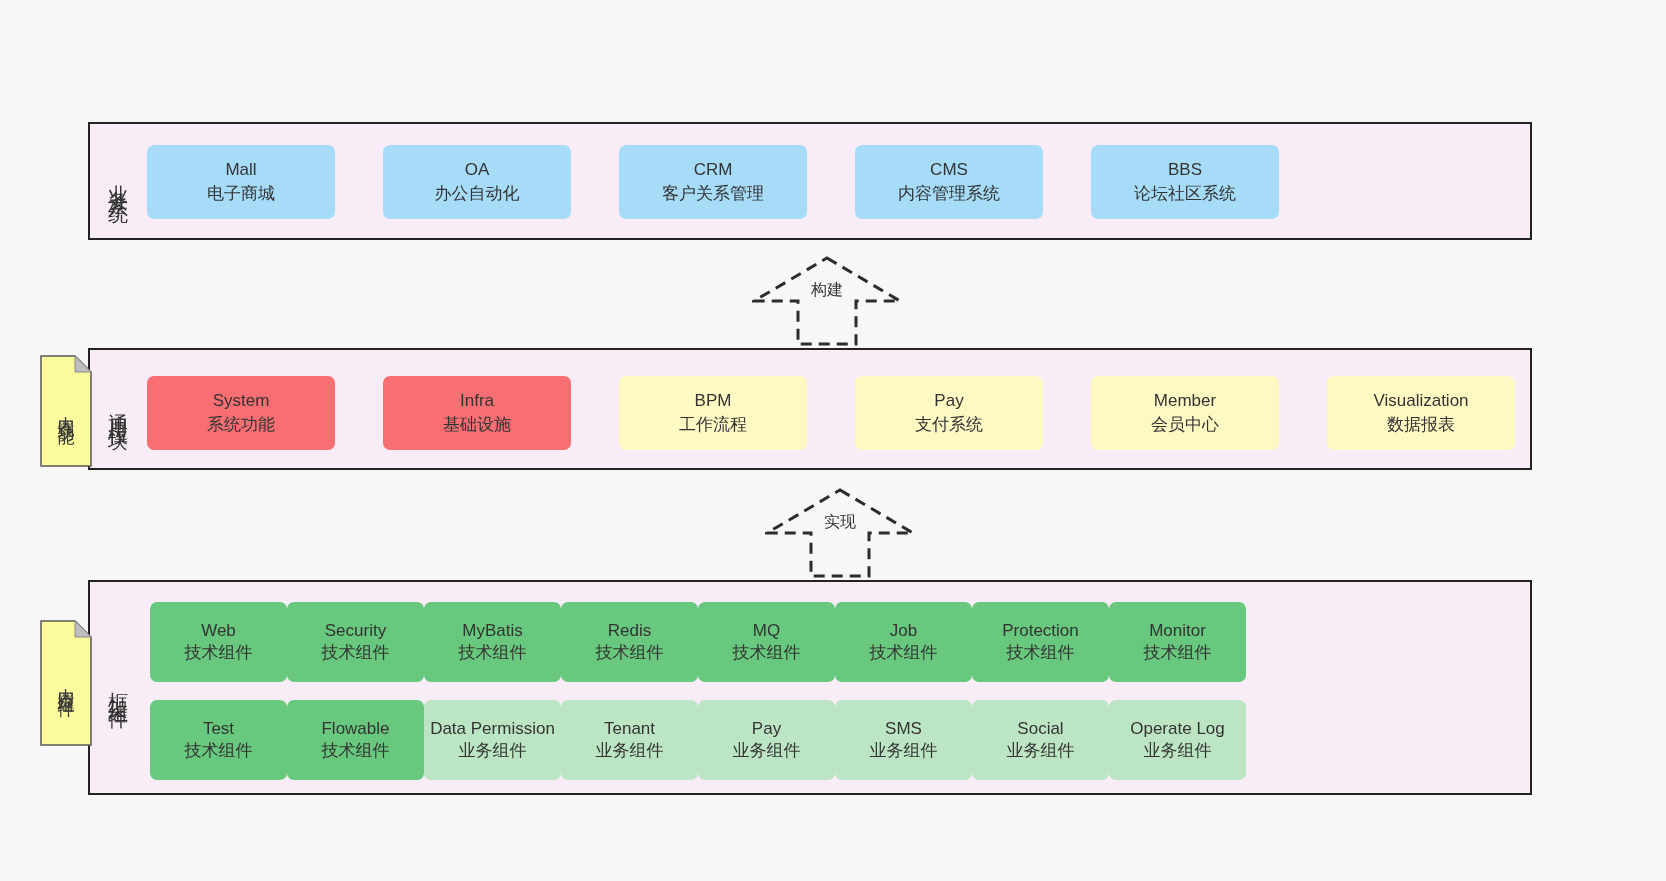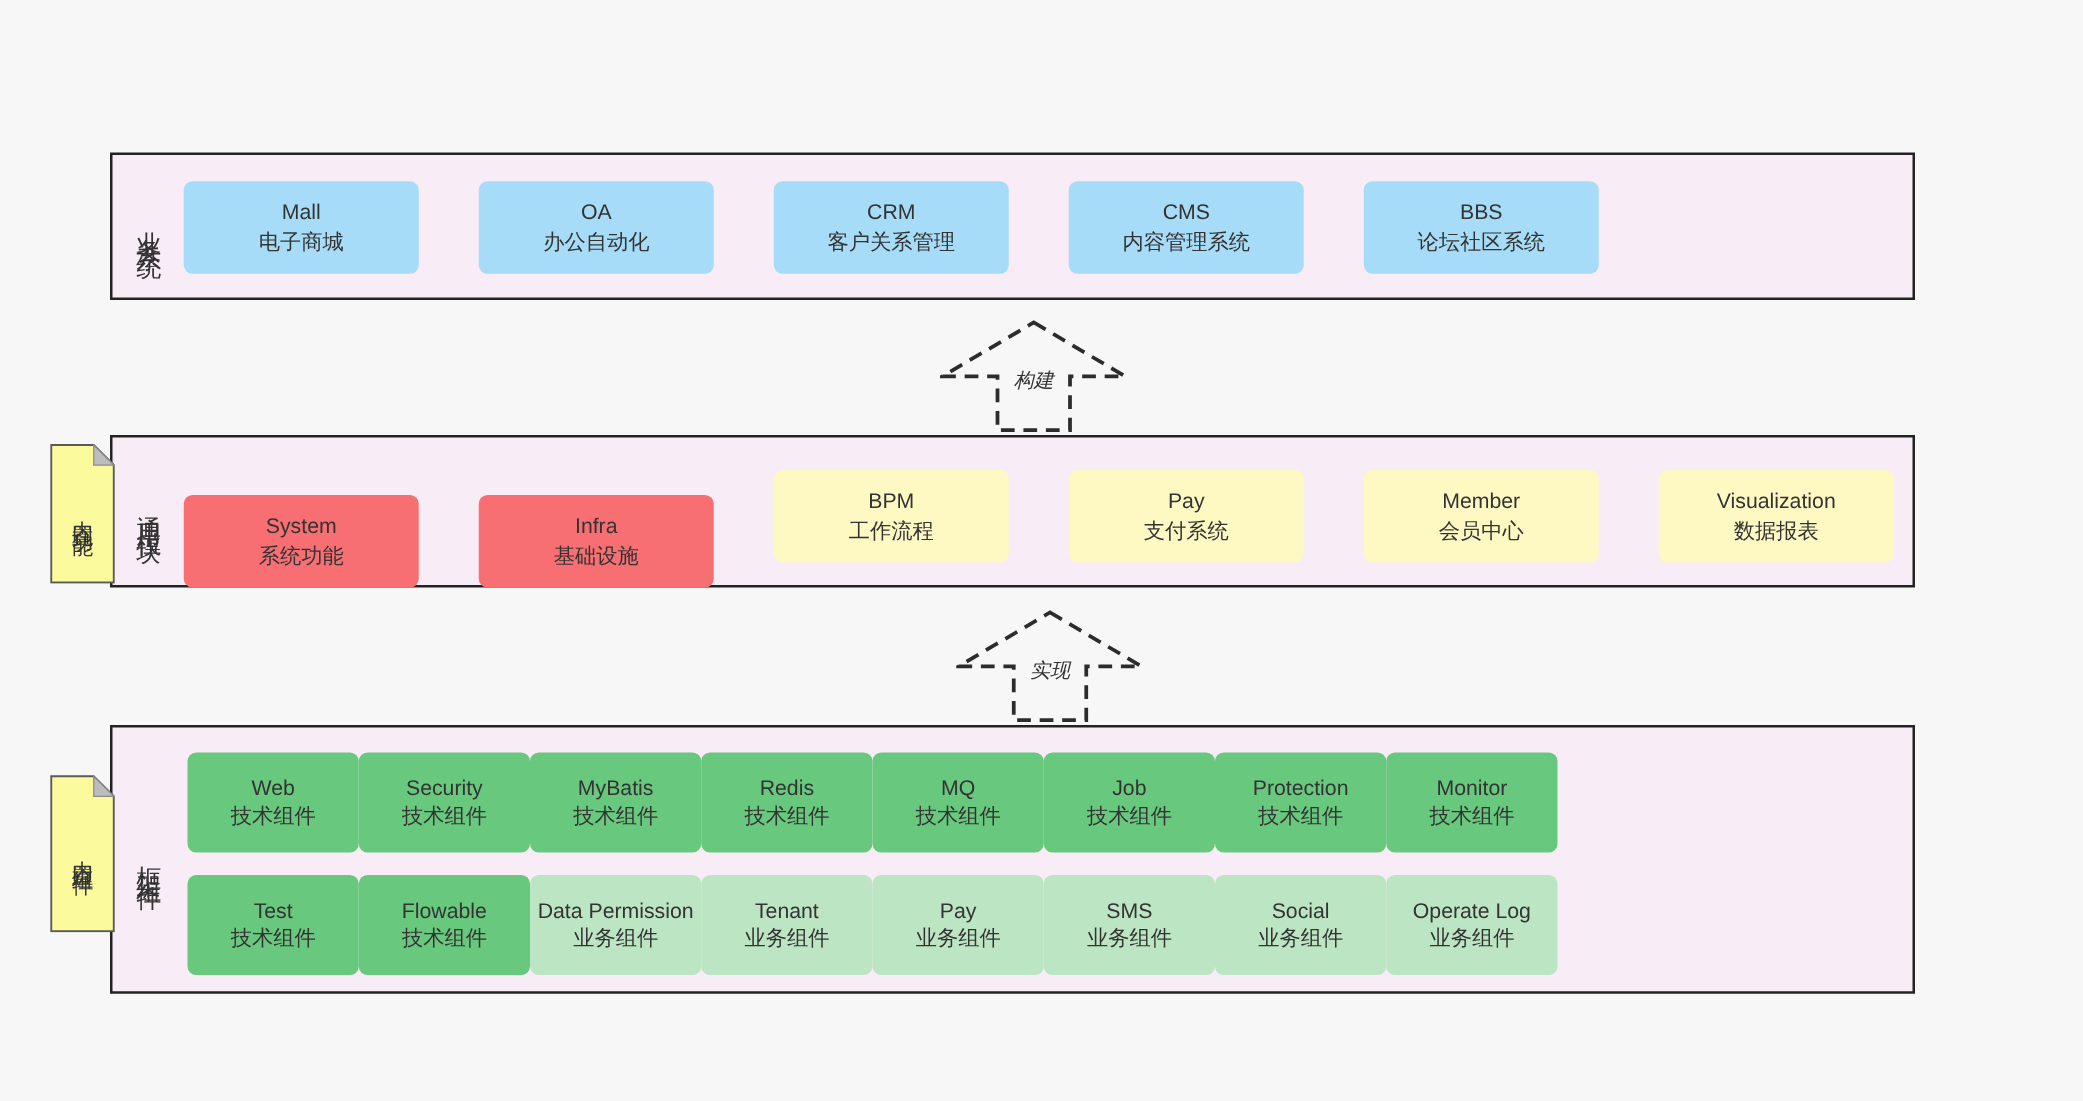--- a/index.html
+++ b/index.html
@@ -26,38 +26,38 @@
   .rows { position:absolute; left:60px; top:20px; display:flex; flex-direction:column; gap:18px; }
   .rows .boxes { position:static; }
 
   .box { width:188px; height:74px; border-radius:7px;
          display:flex; flex-direction:column; align-items:center; justify-content:center;
          font-size:17px; line-height:24px; text-align:center; }
   .cbox { width:137px; height:80px; border-radius:7px; padding:2px; box-sizing:border-box;
           display:flex; flex-direction:column; align-items:center; justify-content:center;
           font-size:17px; line-height:22px; text-align:center; }
   .blue { background:#a6dcf8; }
-  .red  { background:#f76f73;margin-top:20px; }
+  .red  { background:#f76f73; }
   .pink { background:#fef9c3;align-items:center; }
   .tech { background:#68c87d; }
   .biz  { background:#bce6c3; }
 
   
   .note { position:absolute; width:52px; }
   .note .ntext { position:absolute; inset:0; display:flex; align-items:center; justify-content:center;
                  writing-mode:vertical-rl; text-orientation:upright;
                  font-size:17px; letter-spacing:4px; color:#333; }
   .note-modules    { left:-50px; top:5px;  height:112px; }
   .note-components { left:-50px; top:38px; height:126px; }
 
   
   .arrow { position:absolute; width:150px; height:92px; }
   .arrow svg { position:absolute; left:0; top:0; }
-  .arrow .alabel { position:absolute; left:50%; top:50px; transform:translate(-50%,-50%);
-                   font-size:16px; background:#f7f7f7; padding:0 3px; white-space:nowrap;font-style:italic; }
+  .arrow .alabel { position:absolute; left:50%; top:35px; transform:translate(-50%,-50%);
+                   font-size:16px; background:#f7f7f7; padding:0 3px; white-space:nowrap; }
   .arrow-build     { left:752px; top:255px; }
   .arrow-implement { left:765px; top:487px; }
 </style>
 </head>
 <body>
 
 <div class="canvas">
 
   <div class="band band-business">
     <div class="vlabel">业务系统</div>

